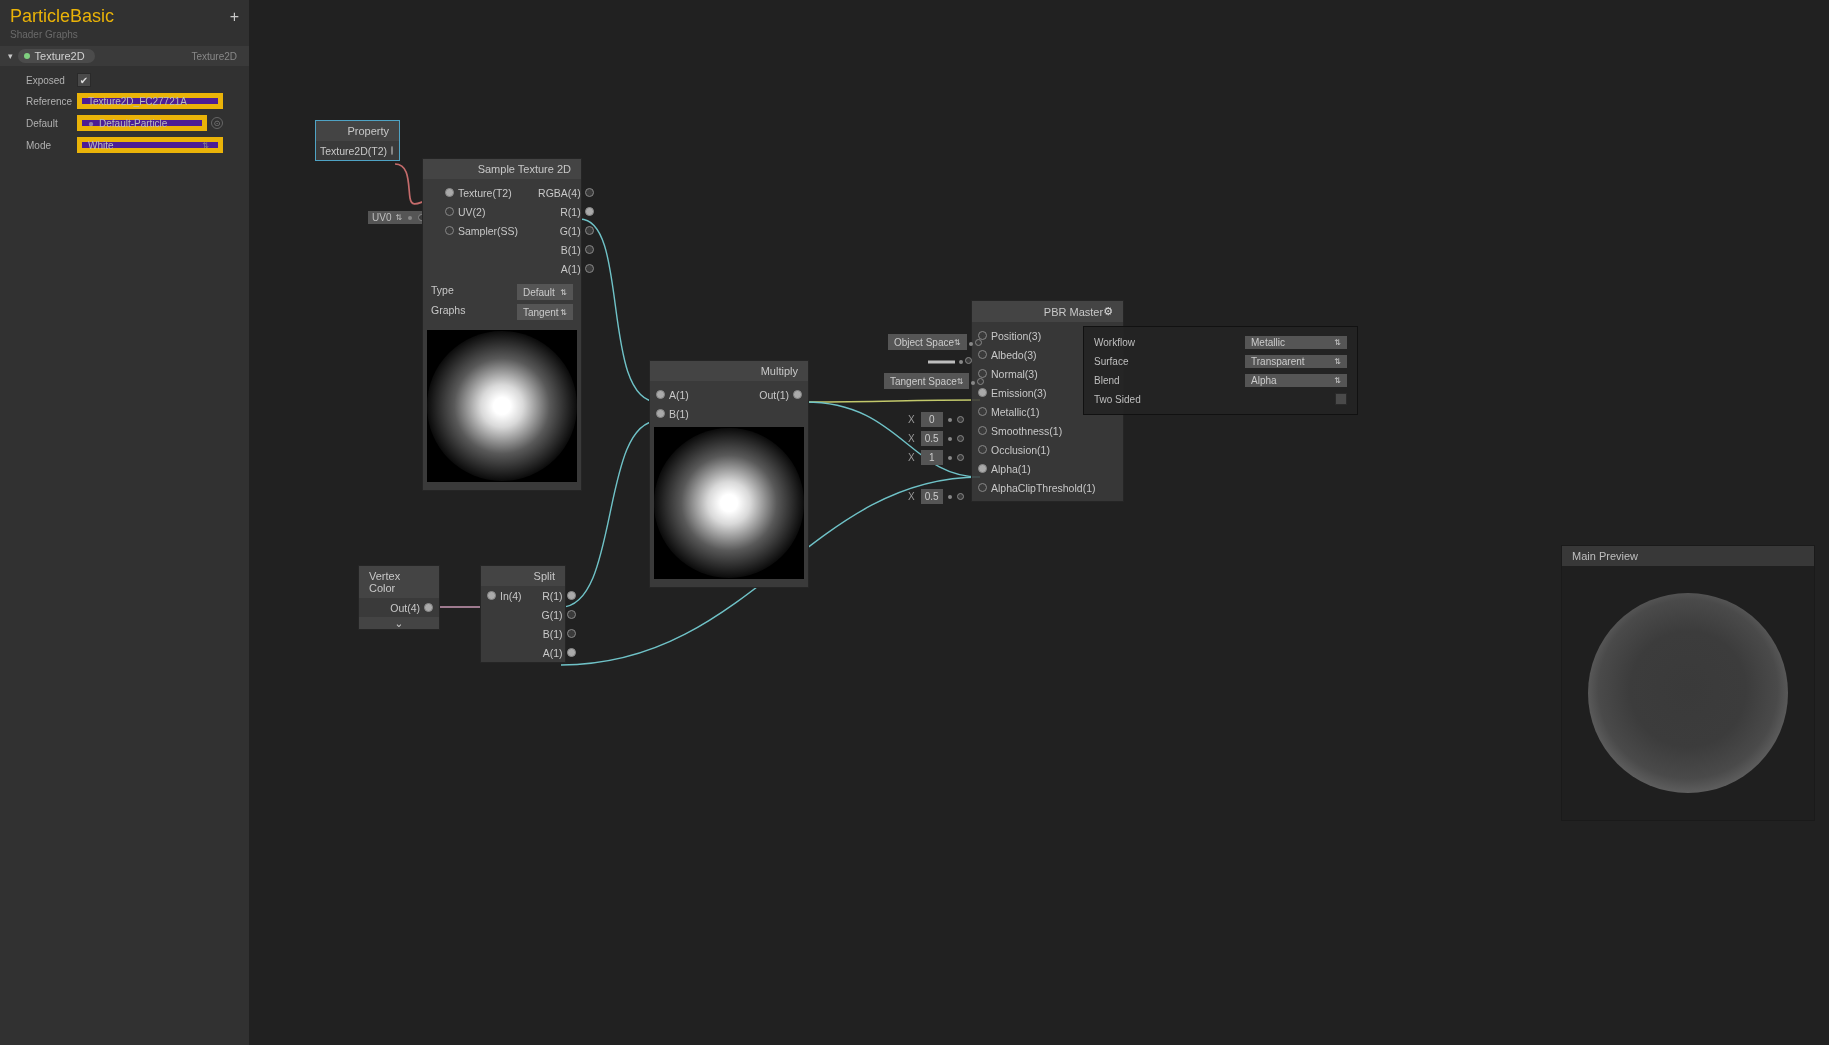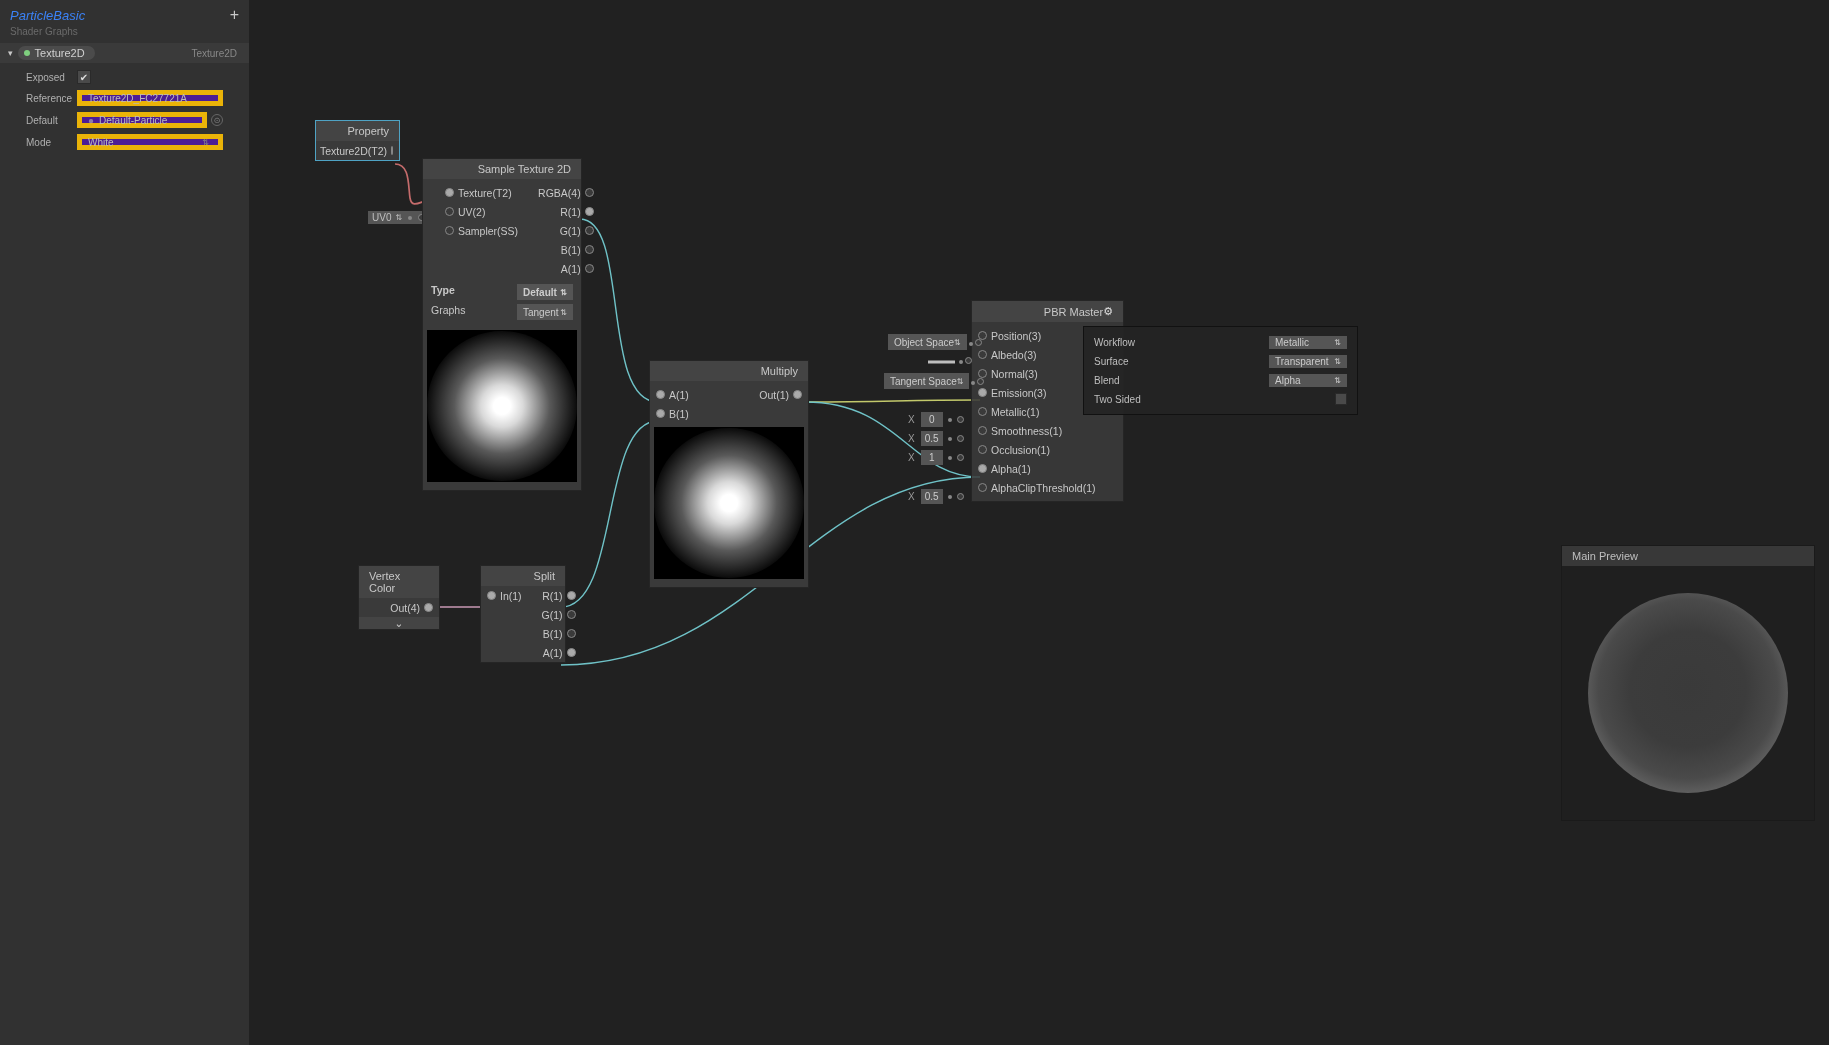--- a/index.html
+++ b/index.html
@@ -1,21 +1,21 @@
 <!DOCTYPE html>
 <html><head>
 <meta charset="utf-8">
 <style>
   * { box-sizing: border-box; margin: 0; padding: 0; font-family: 'Segoe UI', Arial, sans-serif; }
   body { background: #1e1e1e; color: #bfbfbf; font-size: 11px; overflow: hidden; width: 1829px; height: 1045px; position: relative; }
   
   
   .side-panel { position: absolute; left: 0; top: 0; width: 250px; height: 100%; background: #313131; border-right: 1px solid #212121; }
   .panel-header { padding: 6px 10px 2px; display: flex; justify-content: space-between; align-items: center; }
-  .panel-title { font-size: 13px; color: #3b82f6; font-style: italic; }
+  .panel-title { font-size: 18px; color: #eab308; }
   .panel-sub { padding: 0 10px 6px; color: #6a6a6a; font-size: 10px; }
   .add-btn { color: #c8c8c8; font-size: 16px; cursor: pointer; }
   
   .var-header { background: #3a3a3a; padding: 3px 8px; display: flex; align-items: center; justify-content: space-between; cursor: pointer; }
   .var-left { display:flex; align-items:center; gap:5px;}
   .collapse-arrow { color:#c8c8c8; font-size:9px;}
   .var-pill { background: #4b4b4b; border-radius: 10px; padding: 1px 10px 1px 6px; display: inline-flex; align-items: center; gap: 5px; color: #d0d0d0; }
   .dot-ind { width:6px;height:6px;border-radius:50%;background:#7fd07f;display:inline-block;}
   .var-type-label { color:#888; font-size:10px; margin-right:4px;}
   
@@ -51,21 +51,21 @@
   .expand-bar { text-align:center; padding:0px; cursor:pointer;}
   
   .inline-field { background:#555; padding:0 4px; height:15px; display:inline-flex; align-items:center; font-size:10px; color:#ccc; min-width:22px; justify-content:center;}
   .x-label { color:#999; font-size:10px; margin-right:3px;}
   
   .gear-icon { color:#ddd; font-size:11px; cursor:pointer;}
   
   
   .settings-pop { position:absolute; background:rgba(36,36,36,0.95); border:1px solid #111; padding:6px 10px; width:275px;}
   .settings-row { display:flex; align-items:center; justify-content:space-between; padding:3px 0; font-size:10px;}
-  .settings-drop { background:#555; padding:1px 6px; width:78px; display:flex; justify-content:space-between; align-items:center; color:#ccc; font-size:10px;}
+  .settings-drop { background:#555; padding:1px 6px; width:102px; display:flex; justify-content:space-between; align-items:center; color:#ccc; font-size:10px;}
   
   
   .main-preview { position:absolute; background:#4c1d95; border:1px solid #1a1a1a; }
   .main-prev-head { padding:4px 10px; background:#383838; font-size:11px;}
   .main-prev-body { background:#1f1f1f; position:relative;}
   .sphere { position:absolute; left:50%; top:50%; transform:translate(-50%,-50%); border-radius:50%; background:radial-gradient(circle at 50% 48%, #3a3a3a 0%, #3c3c3c 40%, #4a4a4a 62%, #6a6a6a 78%, #888 88%, #222 100%);}
   
   
   svg.edges { position:absolute; left:0; top:0; pointer-events:none; }
   .e-teal { stroke:#6fc2c7; stroke-width:1.4; fill:none; }
@@ -201,21 +201,21 @@
               <span class="port-name">B(1)</span>
               <span class="port-circle"></span>
             </div>
           <div class="port-row right">
               <span class="port-name">A(1)</span>
               <span class="port-circle"></span>
             </div>
         </div>
       </div>
       <div style="padding:4px 8px;">
-        <div style="display:flex; justify-content:space-between; padding:2px 0;font-weight:bold;">
+        <div style="display:flex; justify-content:space-between; padding:2px 0;">
           <span>Type</span>
           <span class="dropdown-sel">
               <span>Default</span>
               <span style="font-size:8px;">⇅</span>
             </span>
         </div>
         <div style="display:flex; justify-content:space-between; padding:2px 0;">
           <span>Graphs</span>
           <span class="dropdown-sel">
               <span>Tangent</span>
@@ -270,21 +270,21 @@
   </div>
 
   <div class="node" style="left:230px; top:565px; width:86px;">
     <div class="node-header">
         <span>Split</span>
       </div>
     <div style="display:flex;">
       <div style="flex:1;">
         <div class="port-row">
             <span class="port-circle filled"></span>
-            <span class="port-name">In(1)</span>
+            <span class="port-name">In(4)</span>
           </div>
       </div>
       <div style="flex:1;">
         <div class="port-row right">
             <span class="port-name">R(1)</span>
             <span class="port-circle filled"></span>
           </div>
         <div class="port-row right">
             <span class="port-name">G(1)</span>
             <span class="port-circle"></span>

